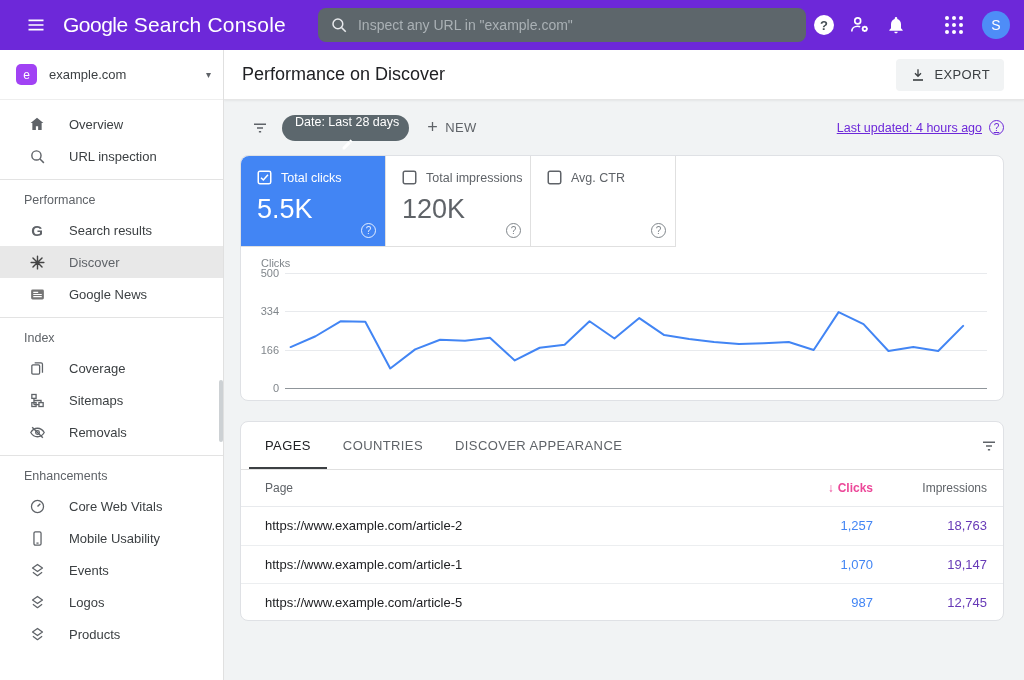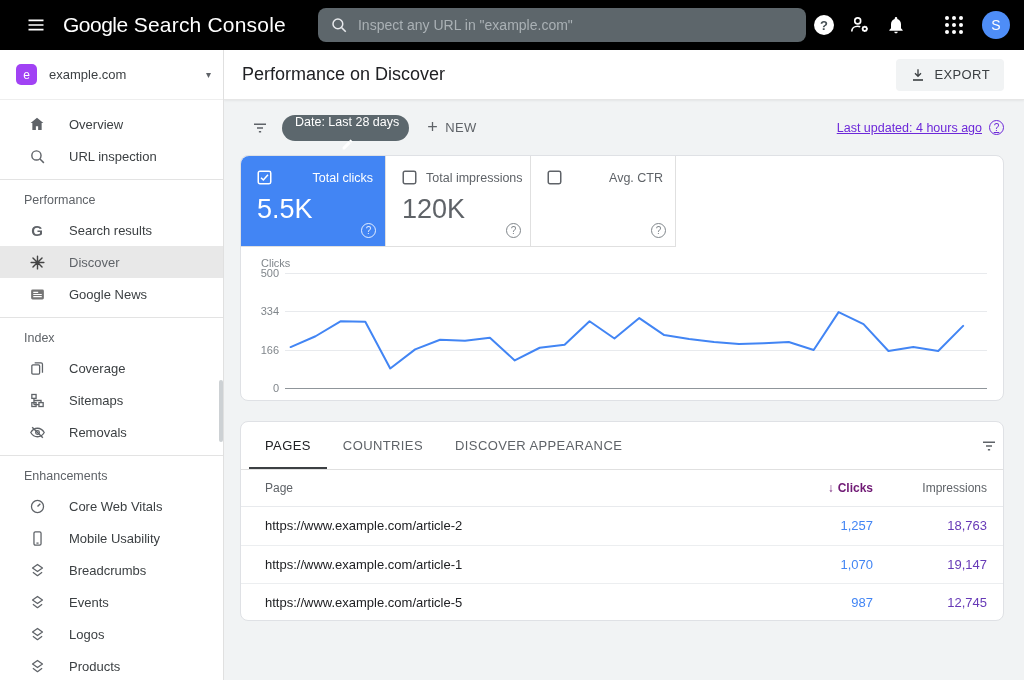--- a/index.html
+++ b/index.html
@@ -7,21 +7,21 @@
   body {
     font-family: "Liberation Sans", sans-serif;
     background: #f1f3f4;
     color: #3c4043;
     position: relative;
   }
   svg { display: block; }
 
   
   .topbar {
-    height: 50px; background: #000000;
+    height: 50px; background: #6d28d9;
     display: flex; align-items: center;
     padding: 0 14px 0 16px; gap: 0;
   }
   .hamburger { width: 40px; height: 40px; display: flex; align-items: center; justify-content: center; cursor: pointer; }
   .logo { display: flex; align-items: baseline; margin-left: 8px; white-space: nowrap; }
   .logo .g-word { color: #fff; font-size: 21px; font-weight: 500; letter-spacing: -0.5px; }
   .logo .rest-word { color: #fff; font-size: 21px; font-weight: 400; margin-left: 6px; letter-spacing: 0.2px; }
   .search-box {
     margin-left: 32px; width: 500px; height: 34px;
     background: #5d666b; border-radius: 8px;
@@ -98,21 +98,21 @@
   .last-updated { margin-left: auto; display: flex; align-items: flex-end; gap: 7px; color: #6d28d9; font-size: 12.5px; text-decoration: underline; }
   .qmark { width: 15px; height: 15px; border-radius: 50%; border: 1.2px solid currentColor;
     display: flex; align-items: center; justify-content: center; font-size: 10px; }
 
   .card { background: #fff; border: 1px solid #dfe1e5; border-radius: 8px; margin: 0 20px 0 16px; }
 
   
   .metrics-row { display: inline-flex; border-bottom: 1px solid #e0e0e0; }
   .metric-tile { width: 145px; height: 90px; border-right: 1px solid #e0e0e0;
     position: relative; padding: 14px 12px 0 16px; cursor: pointer; border-top-left-radius: 8px; }
-  .metric-tile .m-label-row { display: flex; align-items: center; gap: 9px; font-size: 12.5px; color: #5f6368; white-space: nowrap; justify-content: space-between; }
+  .metric-tile .m-label-row { display: flex; align-items: center; gap: 9px; font-size: 12.5px; color: #5f6368; white-space: nowrap; }
   .metric-tile .m-value { font-size: 27px; color: #5f6368; margin-top: 9px; }
   .metric-tile .m-help { position: absolute; right: 9px; bottom: 8px; color: #80868b; }
   .metric-tile.blue { background: #4285f4; }
   .metric-tile.blue .m-label-row, .metric-tile.blue .m-value { color: #fff; }
   .metric-tile.blue .m-help { color: rgba(255,255,255,0.85); }
 
   .chart-wrap { position: relative; padding: 26px 16px 12px 44px; }
   .chart-ylabel { position: absolute; top: 10px; left: 20px; font-size: 11px; color: #80868b; }
   .plot { position: relative; height: 115px; }
   .gridline { position: absolute; left: 0; right: 0; height: 1px; background: #e8eaed; }
@@ -128,21 +128,21 @@
   .tabs-row { display: flex; align-items: center; border-bottom: 1px solid #e0e0e0; padding: 0 0 0 8px; }
   .tab { height: 47px; line-height: 47px; padding: 0 16px; font-size: 13px;
     letter-spacing: 0.4px; color: #5f6368; cursor: pointer; white-space: nowrap; }
   .tab.active { color: #202124; border-bottom: 2px solid #3c4043; }
   .tabs-row .filter-icon-btn { margin-left: auto; }
   .thead-row { display: flex; align-items: center; height: 37px; border-bottom: 1px solid #e8eaed;
     font-size: 12px; color: #5f6368; }
   .col-page { flex: 1; padding-left: 24px; }
   .col-clicks { width: 110px; text-align: right; }
   .col-impr { width: 130px; text-align: right; padding-right: 16px; }
-  .th-clicks { color: #701a75; font-weight: bold; }
+  .th-clicks { color: #ec4899; font-weight: bold; }
   .sort-arrow { font-weight: bold; margin-right: 4px; }
   .trow { display: flex; align-items: center; height: 38.5px; border-bottom: 1px solid #eceef0; font-size: 13px; cursor: pointer; }
   .trow .col-page { color: #202124; }
   .trow .col-clicks { color: #4285f4; }
   .trow .col-impr { color: #673ab7; }
 </style>
 </head>
 <body>
 
 <div class="topbar">
@@ -304,29 +304,20 @@
         <span>Core Web Vitals</span>
       </div>
       <div class="nav-item">
         <span class="nicon">
           <svg width="17" height="17" viewBox="0 0 24 24" fill="none" stroke="#5f6368" stroke-width="1.8">
             <rect x="7" y="2.5" width="10" height="19" rx="2"></rect>
               <path d="M10.5 18.5h3"></path>
           </svg>
         </span>
         <span>Mobile Usability</span>
-      </div>
-      <div class="nav-item">
-        <span class="nicon">
-          <svg width="17" height="17" viewBox="0 0 24 24" fill="none" stroke="#5f6368" stroke-width="1.8" stroke-linejoin="round">
-            <path d="M12 3.5l7 5-7 5-7-5z"></path>
-              <path d="M5.5 14.5l6.5 4.8 6.5-4.8"></path>
-          </svg>
-        </span>
-        <span>Breadcrumbs</span>
       </div>
       <div class="nav-item">
         <span class="nicon">
           <svg width="17" height="17" viewBox="0 0 24 24" fill="none" stroke="#5f6368" stroke-width="1.8" stroke-linejoin="round">
             <path d="M12 3.5l7 5-7 5-7-5z"></path>
               <path d="M5.5 14.5l6.5 4.8 6.5-4.8"></path>
           </svg>
         </span>
         <span>Events</span>
       </div>

